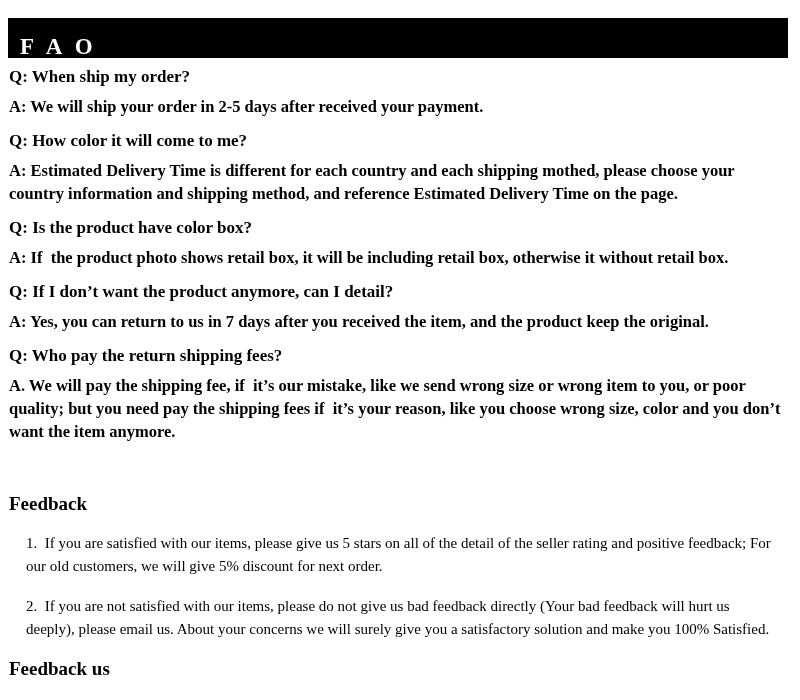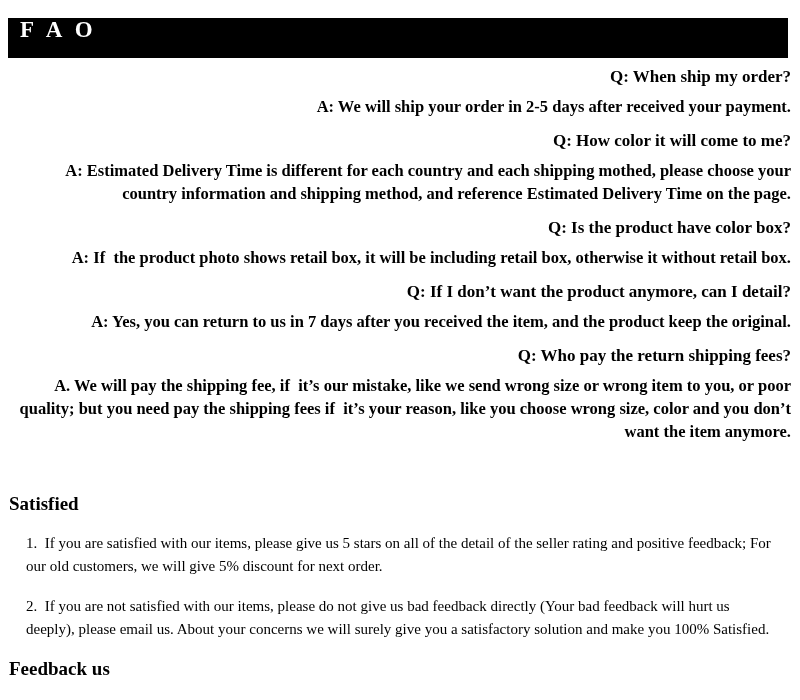--- a/index.html
+++ b/index.html
@@ -24,21 +24,21 @@
 
   
   .title-bar {
     position: absolute;
     left: 8px;
     top: 18px;
     width: 780px;
     height: 40px;
     background: #000000;
     display: flex;
-    align-items: flex-start;
+    align-items: flex-end;
   }
   .title-bar .title-text {
     color: #ffffff;
     font-family: "Liberation Serif", "DejaVu Serif", serif;
     font-weight: 700;
     font-size: 23px;
     letter-spacing: 4px;
     padding-left: 12px;
     line-height: 1;
   }
@@ -46,21 +46,20 @@
   
   .content {
     position: absolute;
     left: 9px;
     top: 66px;
     width: 782px;
   }
 
   .qa-block {
     margin: 0 0 12px 0;
-    text-align: right;
   }
   .question {
     font-family: "Liberation Serif", "DejaVu Serif", serif;
     font-weight: 700;
     font-size: 17px;
     line-height: 21px;
     margin: 0 0 8px 0;
     white-space: pre-wrap;
   }
   .answer {
@@ -130,21 +129,21 @@
     </div>
 
     <div class="qa-block">
       <p class="question">Q: Who pay the return shipping fees?</p>
       <p class="answer">A. We will pay the shipping fee, if  it’s our mistake, like we send wrong size or wrong item to you, or poor quality; but you need pay the shipping fees if  it’s your reason, like you choose wrong size, color and you don’t want the item anymore.</p>
     </div>
 
     <div class="spacer-feedback"></div>
 
     <div class="section feedback">
-      <p class="section-heading">Satisfied</p>
+      <p class="section-heading">Feedback</p>
       <p class="section-para">1.  If you are satisfied with our items, please give us 5 stars on all of the detail of the seller rating and positive feedback; For our old customers, we will give 5% discount for next order.</p>
       <p class="section-para">2.  If you are not satisfied with our items, please do not give us bad feedback directly (Your bad feedback will hurt us deeply), please email us. About your concerns we will surely give you a satisfactory solution and make you 100% Satisfied.</p>
     </div>
 
     <div class="section contact">
       <p class="section-heading">Feedback us</p>
       <p class="section-para">If you have any questions, please contact us through "Contact now" link or "Chat now" link, we will respond within 1 business day.</p>
     </div>
 
   </div>

